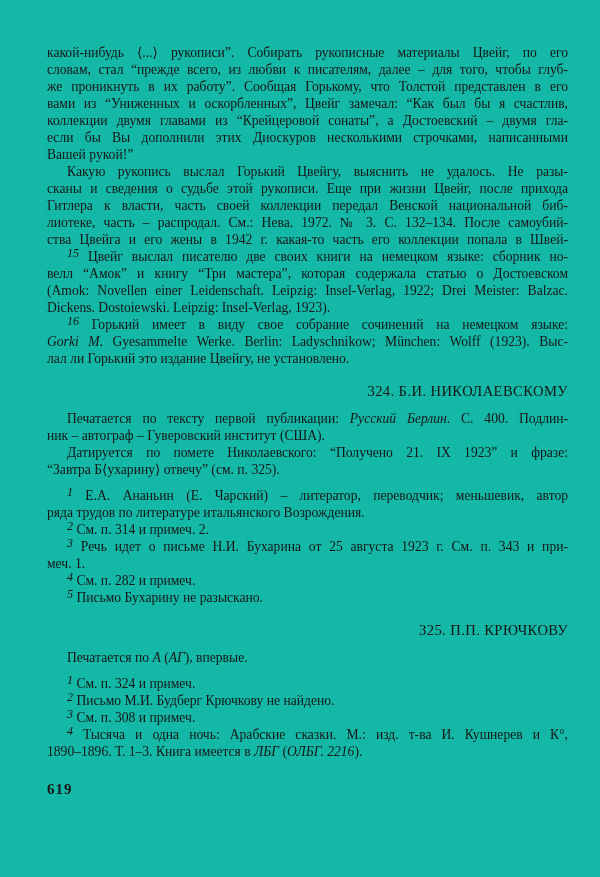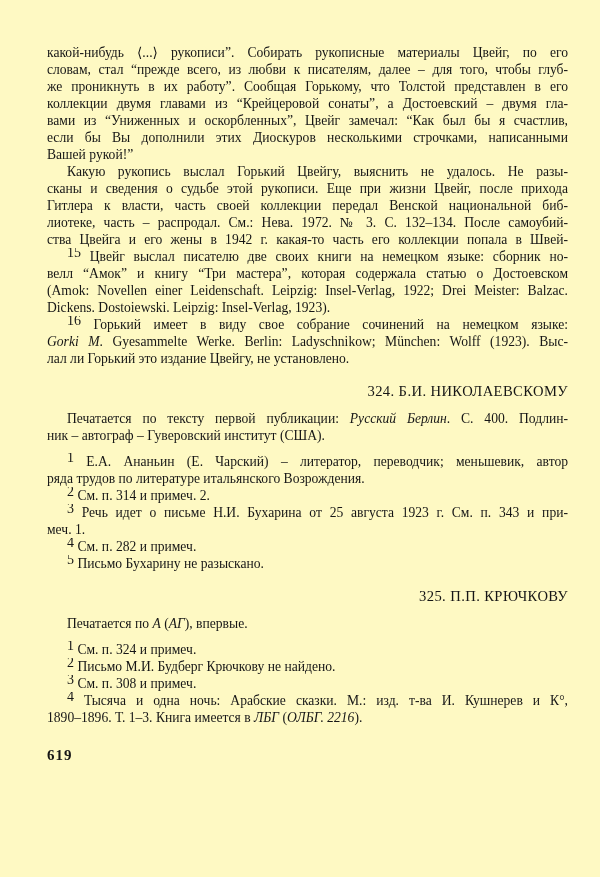--- a/index.html
+++ b/index.html
@@ -4,21 +4,21 @@
 <style>
   html, body {
     margin: 0;
     padding: 0;
     background: #ffffff;
   }
   .page {
     position: relative;
     width: 600px;
     height: 877px;
-    background: #fef9c3;
+    background: #14b8a6;
     color: #161616;
     font-family: "Liberation Serif", "DejaVu Serif", serif;
     overflow: hidden;
   }
   .content {
     position: absolute;
     left: 47px;
     top: 44px;
     width: 521px;
   }
@@ -39,44 +39,45 @@
   .gap { margin-top: 9px; }
   .heading {
     text-align: right;
     font-size: 14.6px;
     line-height: 18px;
     letter-spacing: 0.4px;
     margin: 15px 0 10px 0;
   }
   .i { font-style: italic; }
   .sup {
-    font-size: 14px;
+    font-size: 12px;
     position: relative;
     top: -4.5px;
+    font-style: italic;
   }
   .page-number {
     text-align: left;
     font-weight: bold;
     font-size: 15px;
     letter-spacing: 1px;
     margin-top: 21px;
   }
 </style>
 </head>
 <body>
 
 <div class="page">
   <div class="content">
     <div id="blocks">
         <div class="block para">
           <div class="line"><span>какой-нибудь ⟨...⟩ рукописи”. Собирать рукописные материалы Цвейг, по его</span></div>
           <div class="line"><span>словам, стал “прежде всего, из любви к писателям, далее – для того, чтобы глуб-</span></div>
           <div class="line"><span>же проникнуть в их работу”. Сообщая Горькому, что Толстой представлен в его</span></div>
+          <div class="line"><span>вами из “Униженных и оскорбленных”, Цвейг замечал: “Как был бы я счастлив,</span></div>
           <div class="line"><span>коллекции двумя главами из “Крейцеровой сонаты”, а Достоевский – двумя гла-</span></div>
-          <div class="line"><span>вами из “Униженных и оскорбленных”, Цвейг замечал: “Как был бы я счастлив,</span></div>
           <div class="line"><span>если бы Вы дополнили этих Диоскуров несколькими строчками, написанными</span></div>
           <div class="line last"><span>Вашей рукой!”</span></div>
         </div>
         <div class="block para indent">
           <div class="line"><span>Какую рукопись выслал Горький Цвейгу, выяснить не удалось. Не разы-</span></div>
           <div class="line"><span>сканы и сведения о судьбе этой рукописи. Еще при жизни Цвейг, после прихода</span></div>
           <div class="line"><span>Гитлера к власти, часть своей коллекции передал Венской национальной биб-</span></div>
           <div class="line"><span>лиотеке, часть – распродал. См.: Нева. 1972. № 3. С. 132–134. После самоубий-</span></div>
           <div class="line"><span>ства Цвейга и его жены в 1942 г. какая-то часть его коллекции попала в Швей-</span></div>
         </div>
@@ -88,20 +89,24 @@
         </div>
         <div class="block footnote indent">
           <div class="line"><span class="sup">16</span><span> Горький имеет в виду свое собрание сочинений на немецком языке:</span></div>
           <div class="line"><span class="i">Gorki M</span><span>. Gyesammelte Werke. Berlin: Ladyschnikow; München: Wolff (1923). Выс-</span></div>
           <div class="line last"><span>лал ли Горький это издание Цвейгу, не установлено.</span></div>
         </div>
         <div class="heading">324. Б.И. НИКОЛАЕВСКОМУ</div>
         <div class="block para indent">
           <div class="line"><span>Печатается по тексту первой публикации: </span><span class="i">Русский Берлин</span><span>. С. 400. Подлин-</span></div>
           <div class="line last"><span>ник – автограф – Гуверовский институт (США).</span></div>
+        </div>
+        <div class="block para indent">
+          <div class="line"><span>Датируется по помете Николаевского: “Получено 21. IX 1923” и фразе:</span></div>
+          <div class="line last"><span>“Завтра Б⟨ухарину⟩ отвечу” (см. п. 325).</span></div>
         </div>
         <div class="block footnote indent gap">
           <div class="line"><span class="sup">1</span><span> Е.А. Ананьин (Е. Чарский) – литератор, переводчик; меньшевик, автор</span></div>
           <div class="line last"><span>ряда трудов по литературе итальянского Возрождения.</span></div>
         </div>
         <div class="block footnote indent">
           <div class="line last"><span class="sup">2</span><span> См. п. 314 и примеч. 2.</span></div>
         </div>
         <div class="block footnote indent">
           <div class="line"><span class="sup">3</span><span> Речь идет о письме Н.И. Бухарина от 25 августа 1923 г. См. п. 343 и при-</span></div>

